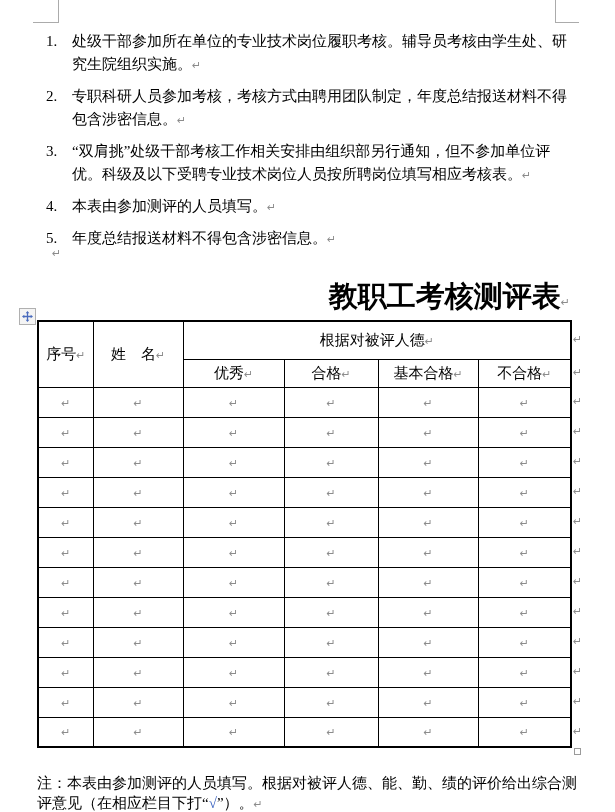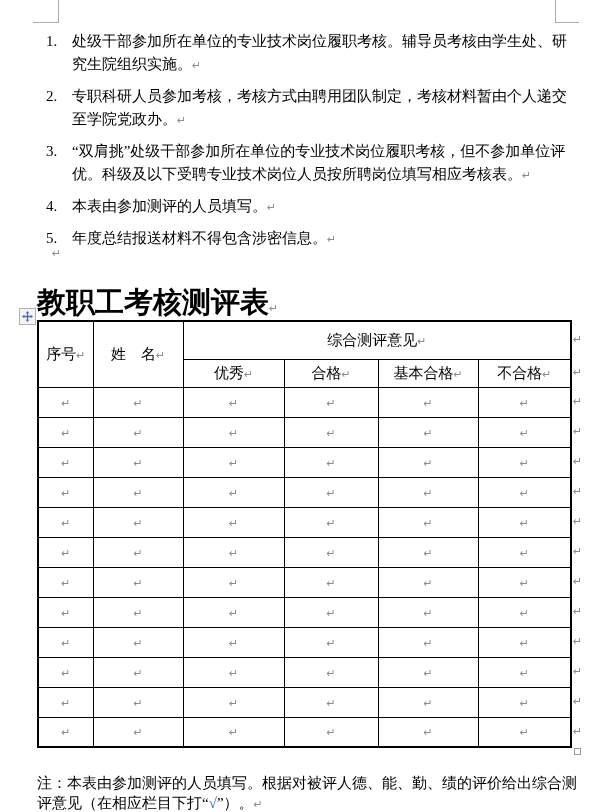--- a/index.html
+++ b/index.html
@@ -22,22 +22,22 @@
   .notices { position:absolute; left:46px; top:30px; width:532px; }
   .notice { display:flex; font-size:15px; line-height:23px; margin-bottom:8px; }
   .notice .num { flex:0 0 26px; text-align:left; }
   .notice .txt { width:506px; word-break:break-all; }
 
   .fmt-mark { color:#8c8c8c; font-family:"DejaVu Sans",sans-serif; font-size:11px; }
   .empty-para { position:absolute; left:52px; top:243px; }
 
   
   .doc-title {
-    position:absolute; left:37px; top:282px; width:533px;
-    text-align:left; font-family:"DejaVu Sans","Liberation Sans",sans-serif;
+    position:absolute; left:37px; top:276px; width:533px;
+    text-align:right; font-family:"DejaVu Sans","Liberation Sans",sans-serif;
     font-weight:bold; font-size:29px; line-height:40px; white-space:nowrap;
   }
   .doc-title .fmt-mark { font-weight:normal; }
 
   
   .move-handle {
     position:absolute; left:19px; top:308px; width:15px; height:15px;
     border:1px solid #b0b0b0; background:#f4f4f4;
     display:flex; align-items:center; justify-content:center; cursor:move;
   }
@@ -76,25 +76,25 @@
   <div class="crop-tl"></div>
   <div class="crop-tr"></div>
 
   <div class="notices">
     <div class="notice">
       <span class="num">1.</span>
       <span class="txt"><span>处级干部参加所在单位的专业技术岗位履职考核。辅导员考核由学生处、研究生院组织实施。</span><span class="fmt-mark">↵</span></span>
     </div>
     <div class="notice">
       <span class="num">2.</span>
-      <span class="txt"><span>专职科研人员参加考核，考核方式由聘用团队制定，考核材料暂由个人递交至学院党政办。</span><span class="fmt-mark">↵</span></span>
+      <span class="txt"><span>专职科研人员参加考核，考核方式由聘用团队制定，年度总结报送材料不得包含涉密信息。</span><span class="fmt-mark">↵</span></span>
     </div>
     <div class="notice">
       <span class="num">3.</span>
-      <span class="txt"><span>“双肩挑”处级干部参加所在单位的专业技术岗位履职考核，但不参加单位评优。科级及以下受聘专业技术岗位人员按所聘岗位填写相应考核表。</span><span class="fmt-mark">↵</span></span>
+      <span class="txt"><span>“双肩挑”处级干部考核工作相关安排由组织部另行通知，但不参加单位评优。科级及以下受聘专业技术岗位人员按所聘岗位填写相应考核表。</span><span class="fmt-mark">↵</span></span>
     </div>
     <div class="notice">
       <span class="num">4.</span>
       <span class="txt"><span>本表由参加测评的人员填写。</span><span class="fmt-mark">↵</span></span>
     </div>
     <div class="notice">
       <span class="num">5.</span>
       <span class="txt"><span>年度总结报送材料不得包含涉密信息。</span><span class="fmt-mark">↵</span></span>
     </div>
   </div>
@@ -121,21 +121,21 @@
         <col style="width:90px">
         <col style="width:101px">
       <col style="width:94px">
         <col style="width:100px">
         <col style="width:93px">
     </colgroup>
     <thead>
       <tr class="hrow1">
         <th rowspan="2"><span>序号</span><span class="fmt-mark">↵</span></th>
         <th rowspan="2"><span>姓　名</span><span class="fmt-mark">↵</span></th>
-        <th colspan="4"><span>综合测评意见</span><span class="fmt-mark">↵</span></th>
+        <th colspan="4"><span>根据对被评人德</span><span class="fmt-mark">↵</span></th>
       </tr>
       <tr class="hrow2">
         <th><span>优秀</span><span class="fmt-mark">↵</span></th>
         <th><span>合格</span><span class="fmt-mark">↵</span></th>
         <th><span>基本合格</span><span class="fmt-mark">↵</span></th>
         <th><span>不合格</span><span class="fmt-mark">↵</span></th>
       </tr>
     </thead>
     <tbody>
         <tr>

